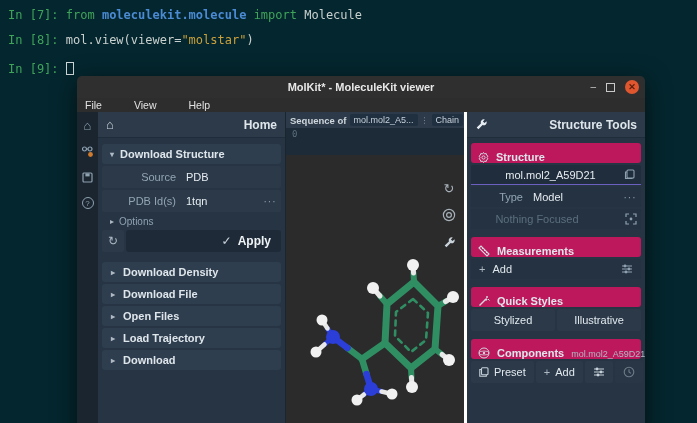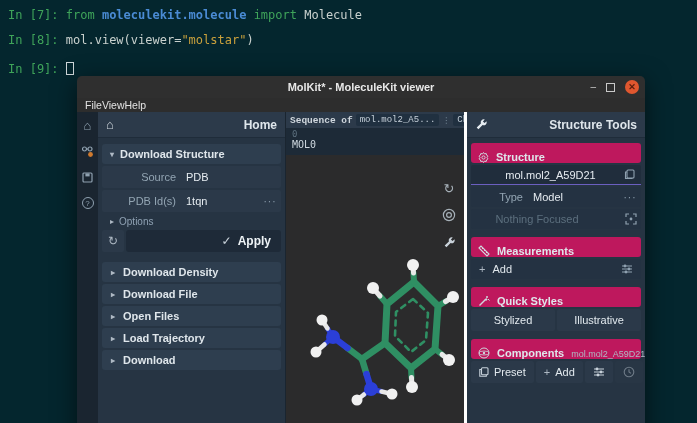--- a/index.html
+++ b/index.html
@@ -32,21 +32,21 @@
     display:flex; align-items:center; position:relative;
   }
   .title { position:absolute; left:0; right:0; text-align:center; font-weight:bold; font-size:11px; color:#e8e8e8; }
   .winbtns { position:absolute; right:6px; top:0; height:22px; display:flex; align-items:center; gap:10px; }
   .wb { color:#c9c9c9; font-size:10px; line-height:10px; cursor:default; }
   .wb-max { width:9px; height:9px; border:1px solid #c9c9c9; }
   .wb-close {
     width:14px; height:14px; border-radius:50%; background:#e0572f;
     color:#5a1d0c; font-size:9px; font-weight:bold; display:flex; align-items:center; justify-content:center;
   }
-  .menubar { height:14px; flex:0 0 14px; background:#2d2d2d; display:flex; align-items:center; gap:0; padding:0 8px; }
+  .menubar { height:14px; flex:0 0 14px; background:#2d2d2d; display:flex; align-items:center; gap:32px; padding:0 8px; }
   .menu-item { color:#e2e2e2; font-size:10.5px; }
 
   
   .content { flex:1; display:flex; min-height:0; }
 
   .rail { width:21px; background:#1a2530; flex:0 0 21px; display:flex; flex-direction:column; align-items:center; padding-top:8px; gap:14px; color:#8fa1b0; }
   .rail .ric { font-size:11px; line-height:11px; position:relative; }
   .rail svg { display:block; }
 
   .lpanel { width:188px; flex:0 0 188px; background:#263443; border-right:1px solid #1a2530; padding:0 0 0 0; }
@@ -72,21 +72,21 @@
   .opt-row { height:14px; display:flex; align-items:center; gap:5px; padding:0 12px; color:#8fa1b3; font-size:10px; margin-bottom:2px; }
 
   .apply-row { height:22px; margin:0 4px 10px 4px; display:flex; gap:2px; }
   .apply-refresh { width:22px; background:#2b3949; border-radius:2px; color:#aeb9c4; display:flex; align-items:center; justify-content:center; font-size:12px; }
   .apply-btn { flex:1; background:#1e2a38; border-radius:3px; display:flex; align-items:center; justify-content:flex-end; padding:0 10px; gap:6px; font-weight:bold; font-size:12px; color:#eef3f6; }
 
   .collapsed { height:20px; margin:0 4px 2px 4px; background:#2e3e4f; border-radius:3px; display:flex; align-items:center; gap:8px; padding:0 9px; font-weight:bold; font-size:11px; }
 
   
   .center { flex:1; display:flex; flex-direction:column; min-width:0; background:#1d2a37; }
-  .seqbar { height:16px; flex:0 0 16px; background:#2c3a4a; display:flex; align-items:center; gap:3px; padding:0 4px;font-family:Liberation Mono, monospace; }
+  .seqbar { height:16px; flex:0 0 16px; background:#2c3a4a; display:flex; align-items:center; gap:3px; padding:0 4px; }
   .seqbar .sq-label { font-weight:bold; font-size:9.5px; color:#cfd6dc; white-space:nowrap; }
   .sq-cell { background:#203040; border-radius:2px; height:12px; display:flex; align-items:center; padding:0 4px; font-size:9px; color:#c7d1da; white-space:nowrap; }
   .sq-dots { color:#7f91a0; font-size:8px; }
   .sq-help { margin-left:auto; width:11px; height:11px; border:1px solid #8fa1b0; border-radius:50%; color:#aeb9c4; font-size:8px; display:flex; align-items:center; justify-content:center; }
   .seqtext { height:27px; flex:0 0 27px; background:#1d2a37; font-family:"DejaVu Sans Mono", monospace; padding:1px 6px; }
   .seq-idx { color:#5c6f7e; font-size:9px; line-height:10px; }
   .seq-name { color:#cfd8df; font-size:10px; line-height:12px; }
 
   .viewport { flex:1; background:#2b2b2c; position:relative; overflow:hidden; }
   .vp-controls { position:absolute; right:6px; top:24px; display:flex; flex-direction:column; gap:9px; align-items:center; }
@@ -238,21 +238,20 @@
           </span>
         <span class="sq-dots">⋮</span>
         <span class="sq-cell">
             <span>1: MOL</span>
           </span>
         <span class="sq-dots">⋮</span>
         <span class="sq-help">?</span>
       </div>
       <div class="seqtext">
         <div class="seq-idx">0</div>
-        <div class="seq-name">MOL0</div>
       </div>
 
       <div class="viewport">
 
         <svg width="230" height="284" viewBox="0 0 230 284" style="position:absolute;left:0;top:0;">
           <g stroke-linecap="round" fill="none">
 
             <polygon points="128,127 152,151 149,194 125,213 99,188 101,149" stroke="#2f8f63" stroke-width="7" stroke-linejoin="round"></polygon>
             <polygon points="127,144 142,158 140,185 125,197 109,181 110,157" stroke="#2f8f63" stroke-width="2.6" stroke-dasharray="5,5" stroke-linejoin="round"></polygon>
 

